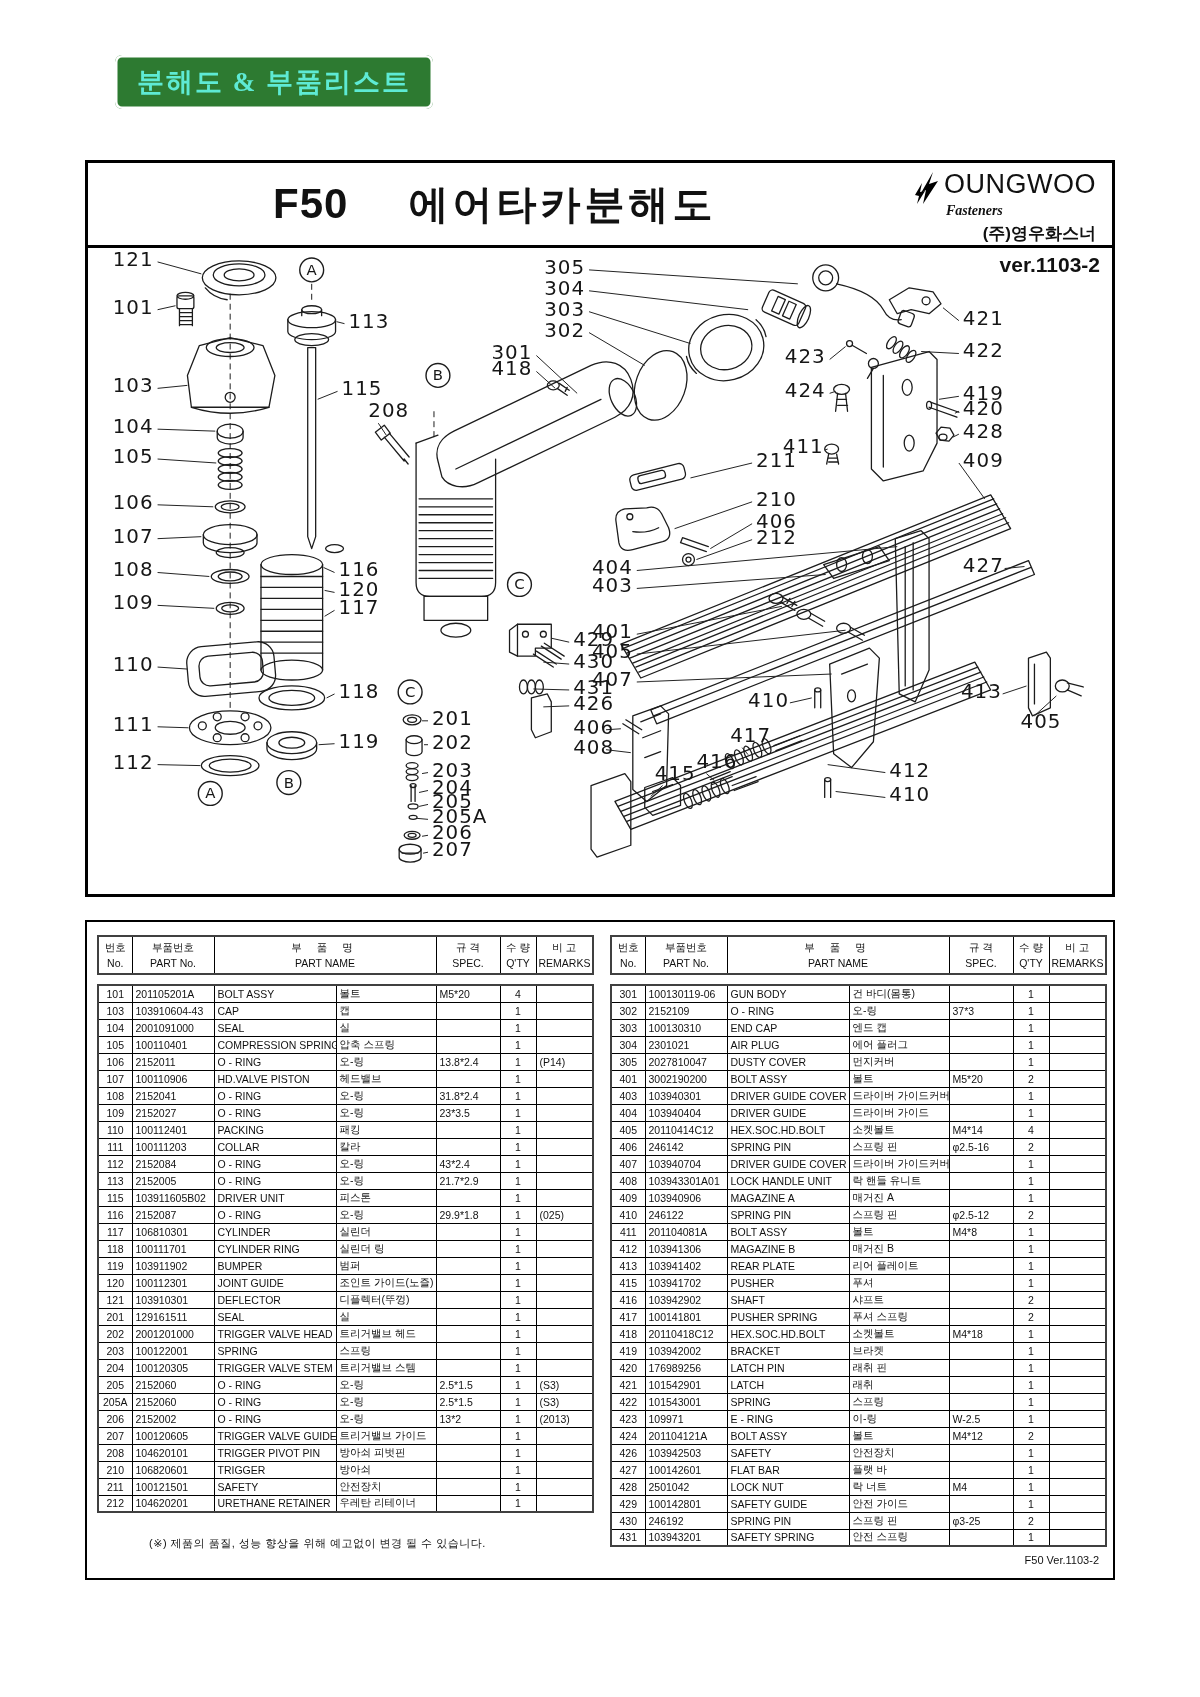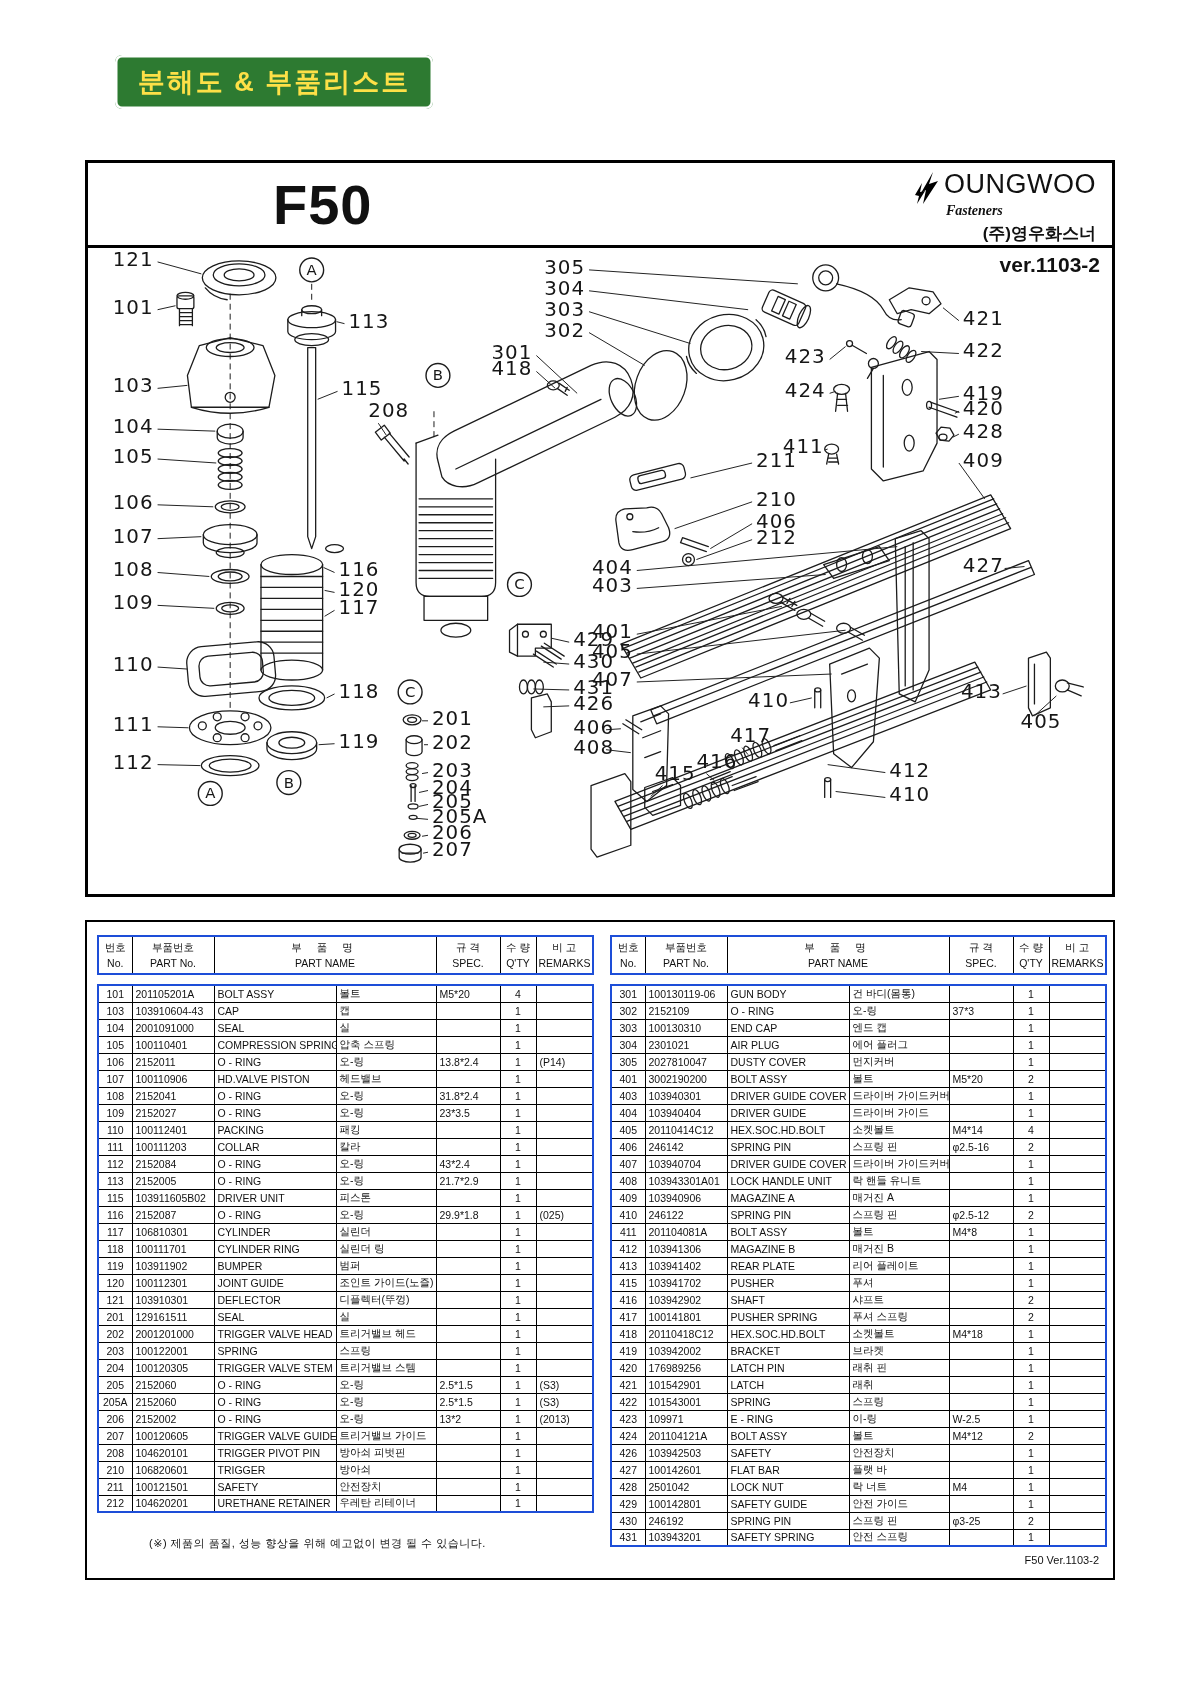--- a/index.html
+++ b/index.html
@@ -2,26 +2,26 @@
 <html><head>
 <meta charset="utf-8">
 <style>
   html,body{margin:0;padding:0;background:#e8e8e8;}
   .page{position:relative;width:1200px;height:1697px;background:#ffffff;margin:0 auto;
         font-family:"Liberation Sans","DejaVu Sans",sans-serif;color:#111;overflow:hidden;}
 
   
   .badge{position:absolute;left:115px;top:55px;width:318px;height:54px;background:#2d7a31;
          border-radius:7px;box-shadow:inset 0 0 0 2.5px #fff;display:flex;align-items:center;
-         justify-content:center;color:#fde047;font-size:27px;font-weight:bold;letter-spacing:2px;}
+         justify-content:center;color:#5eead4;font-size:27px;font-weight:bold;letter-spacing:2px;font-family:Liberation Serif, serif;}
 
   
   .diagram-box{position:absolute;left:85px;top:160px;width:1030px;height:737px;border:3px solid #000;box-sizing:border-box;}
   .diagram-header{position:relative;height:82px;border-bottom:3px solid #000;display:flex;align-items:center;}
-  .dh-model{font-size:56px;font-weight:bold;margin-left:185px;letter-spacing:1px;}
+  .dh-model{font-size:42px;font-weight:bold;margin-left:185px;letter-spacing:1px;}
   .dh-title{font-size:40px;font-weight:bold;margin-left:60px;letter-spacing:4px;}
   .logo-block{position:absolute;right:16px;top:8px;text-align:right;}
   .logo-row{display:flex;align-items:flex-start;justify-content:flex-end;}
   .logo-bolt{width:30px;height:34px;margin-right:2px;}
   .logo-text{font-size:27px;font-weight:normal;letter-spacing:.5px;line-height:1;}
   .logo-sub{font-family:"Liberation Serif",serif;font-style:italic;font-size:14px;font-weight:bold;
             text-align:left;margin-left:34px;margin-top:-2px;}
   .logo-company{font-size:17px;font-weight:bold;margin-top:3px;}
   .diagram-body{position:relative;height:649px;}
   .ver-tag{position:absolute;right:12px;top:5px;font-size:21px;font-weight:bold;}
@@ -34,21 +34,21 @@
   .leader{stroke:#222;stroke-width:1;}
   .refc{fill:none;stroke:#1c1c1c;stroke-width:1.4;}
   .reft{font-family:"DejaVu Sans",sans-serif;font-size:15px;fill:#161616;text-anchor:middle;}
 
   
   .tables-box{position:absolute;left:85px;top:920px;width:1030px;height:660px;border:2px solid #000;box-sizing:border-box;}
   .ptable{border-collapse:collapse;table-layout:fixed;position:absolute;background:#fff;}
   .ptable th,.ptable td{border:1px solid #000;font-size:10.5px;font-weight:normal;
          padding:0 3px;white-space:nowrap;overflow:hidden;height:17px;box-sizing:border-box;}
   .ptable th{text-align:center;height:38px;padding:1px 2px;}
-  .ptable{border:2px solid #1d4ed8;}
+  .ptable{border:2px solid #404040;}
   .hd2{display:block;line-height:1.55;}
   .t-left-head{left:10px;top:13px;width:495px;}
   .t-left-body{left:10px;top:62px;width:495px;}
   .t-right-head{left:523px;top:13px;width:495px;}
   .t-right-body{left:523px;top:62px;width:495px;}
   td.c0{text-align:center;}
   td.c5{text-align:center;}
   .name-head{letter-spacing:6px;}
   .footnote{position:absolute;left:62px;top:614px;font-size:11px;letter-spacing:.5px;}
   .footer-version{position:absolute;right:14px;top:632px;font-size:11px;}
@@ -56,20 +56,21 @@
 </head>
 <body>
 
 <div class="page">
 
   <div class="badge">분해도 &amp; 부품리스트</div>
 
   <div class="diagram-box">
     <div class="diagram-header">
       <span class="dh-model">F50</span>
+      <span class="dh-title">에어타카분해도</span>
       <div class="logo-block">
         <div class="logo-row">
           <svg class="logo-bolt" viewBox="0 0 24 34">
             <path d="M6 22 L18 1 L14 13 L23 10 L8 33 L11 19 Z" fill="#000"></path>
             <path d="M0 24 L7 12 L5 21 L10 20 L2 33 L4 25 Z" fill="#000"></path>
           </svg>
           <span class="logo-text">OUNGWOO</span>
         </div>
         <div class="logo-sub">Fasteners</div>
         <div class="logo-company">(주)영우화스너</div>

